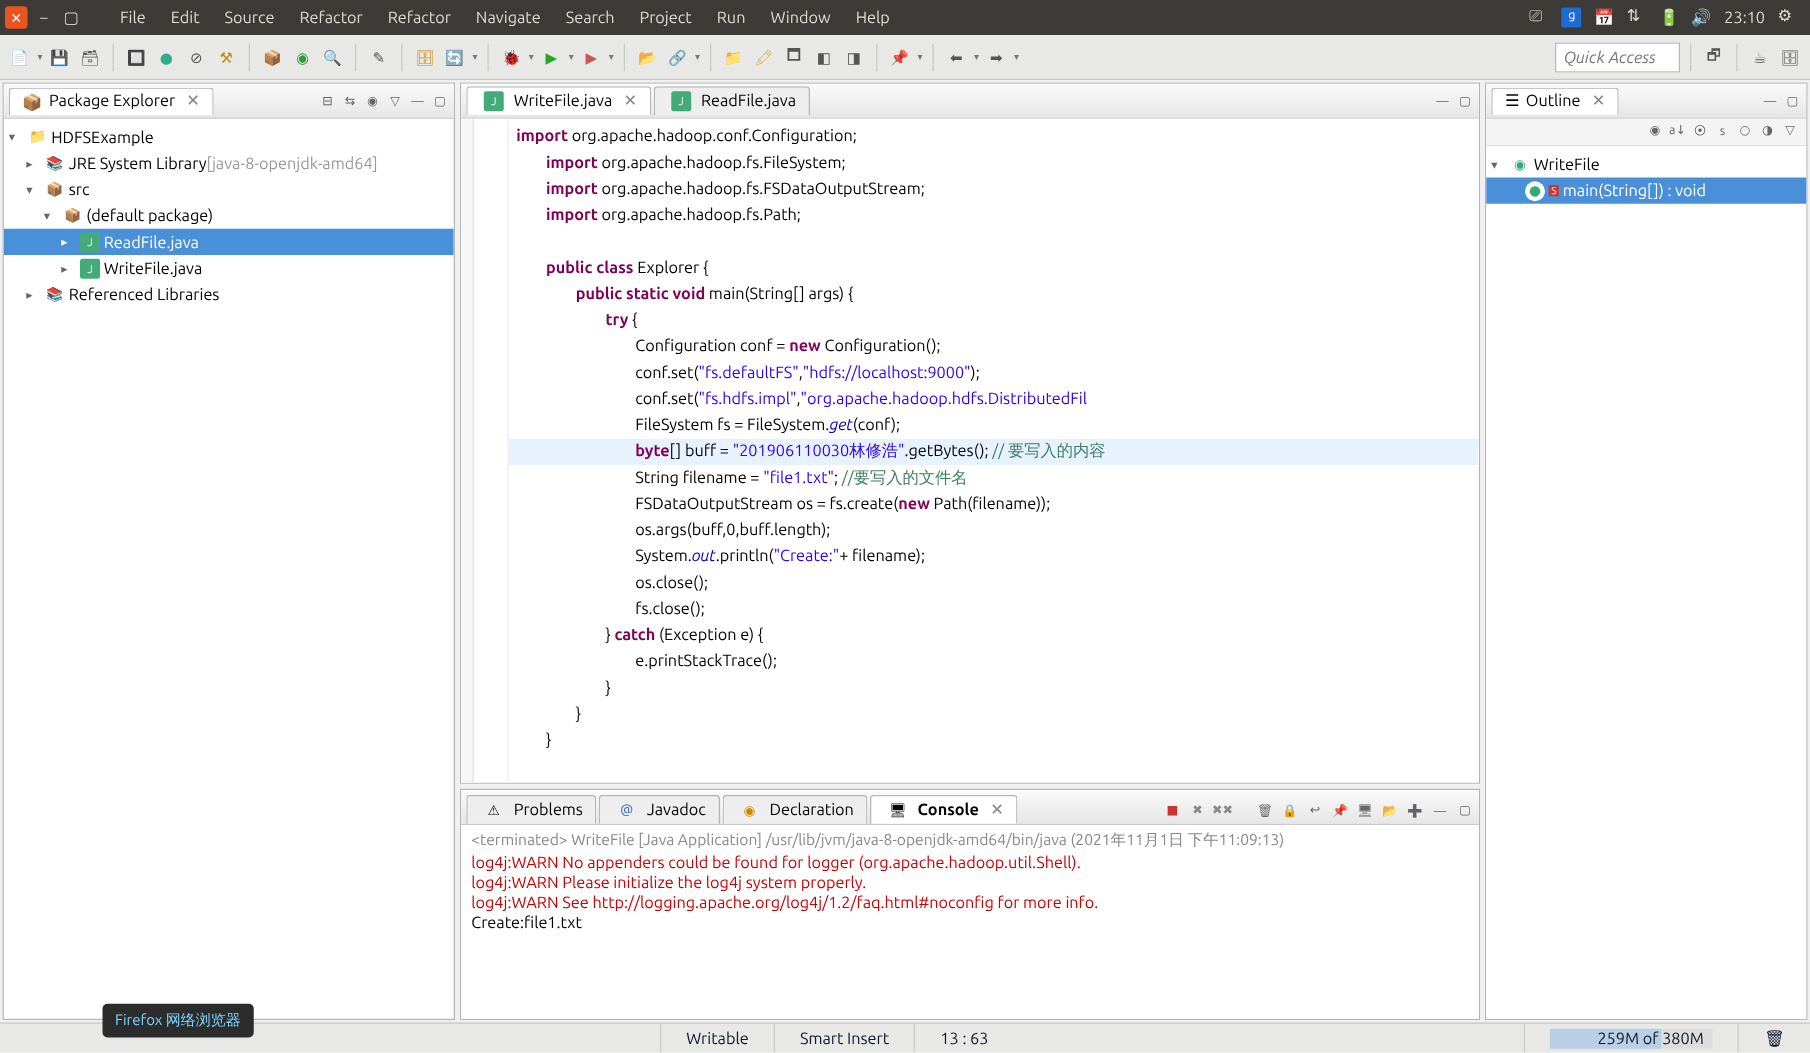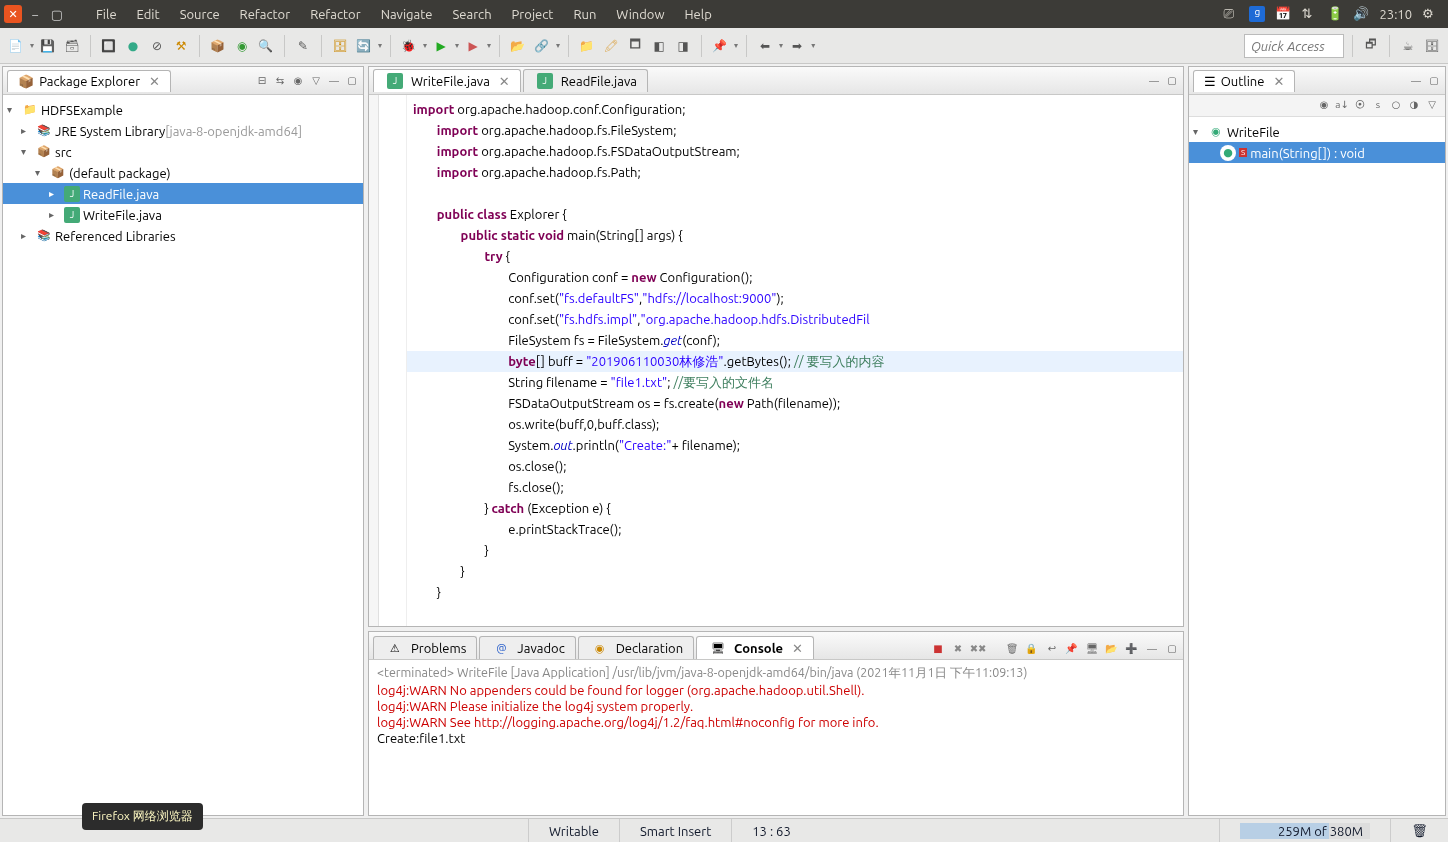--- a/index.html
+++ b/index.html
@@ -57,21 +57,21 @@
 .right { width: 258px; }
 .outline-body { flex: 1; background: #fff; padding: 4px 0; }
 .orow { display: flex; align-items: center; height: 21px; }
 .orow.sel { background: #4a90d9; color: #fff; }
 
 .statusbar { height: 24px; background: #e8e8e7; border-top: 1px solid #c8c8c7; display: flex; align-items: center; font-size: 12px; color: #0f172a; }
 .statusbar .cell { padding: 0 20px; border-left: 1px solid #ccc; height: 100%; display: flex; align-items: center; }
 .heap { width: 130px; height: 16px; background: #ddd; position: relative; font-size: 11px; text-align: center; line-height: 16px; padding-left: 30px; }
 .heap .bar { position: absolute; left:0; top:0; bottom:0; background: #b8cfe5; }
 
-.tooltip { position: absolute; left: 82px; bottom: 12px; background: #2c2c2c; color: #fef9c3; padding: 5px 10px; border-radius: 4px; font-size: 12px; }
+.tooltip { position: absolute; left: 82px; bottom: 12px; background: #2c2c2c; color: #7dd3fc; padding: 5px 10px; border-radius: 4px; font-size: 12px; }
 </style>
 </head>
 <body>
 
 <div class="topbar">
   <div class="winctl close">✕</div>
   <div class="winctl" style="color:#ccc">−</div>
   <div class="winctl" style="color:#ccc">▢</div>
   <div class="menu">
     <span>File</span>
@@ -238,21 +238,21 @@
 <span> </span>
 <span>          <span class="kw">public class</span><span> Explorer {</span></span>
 <span>                  <span class="kw">public static void</span><span> main(String[] args) {</span></span>
 <span>                          <span class="kw">try</span><span> {</span></span>
 <span>                                  <span>Configuration conf = </span><span class="kw">new</span><span> Configuration();</span></span>
 <span>                                  <span>conf.set(</span><span class="str">"fs.defaultFS"</span><span>,</span><span class="str">"hdfs://localhost:9000"</span><span>);</span></span>
 <span>                                  <span>conf.set(</span><span class="str">"fs.hdfs.impl"</span><span>,</span><span class="str">"org.apache.hadoop.hdfs.DistributedFil</span></span>
 <span>                                  <span>FileSystem fs = FileSystem.</span><span class="st">get</span><span>(conf);</span></span>
 <span class="hl">                                  <span class="kw">byte</span><span>[] buff = </span><span class="str">"201906110030林修浩"</span><span>.getBytes(); </span><span class="cm">// 要写入的内容</span></span><span>                                  <span>String filename = </span><span class="str">"file1.txt"</span><span>; </span><span class="cm">//要写入的文件名</span></span>
 <span>                                  <span>FSDataOutputStream os = fs.create(</span><span class="kw">new</span><span> Path(filename));</span></span>
-<span>                                  <span>os.write(buff,0,buff.class);</span></span>
+<span>                                  <span>os.args(buff,0,buff.length);</span></span>
 <span>                                  <span>System.</span><span class="st">out</span><span>.println(</span><span class="str">"Create:"</span><span>+ filename);</span></span>
 <span>                                  <span>os.close();</span></span>
 <span>                                  <span>fs.close();</span></span>
 <span>                          <span>} </span><span class="kw">catch</span><span> (Exception e) {</span></span>
 <span>                                  <span>e.printStackTrace();</span></span>
 <span>                          <span>}</span></span>
 <span>                  <span>}</span></span>
 <span>          <span>}</span></span>
 </div>
       </div>

